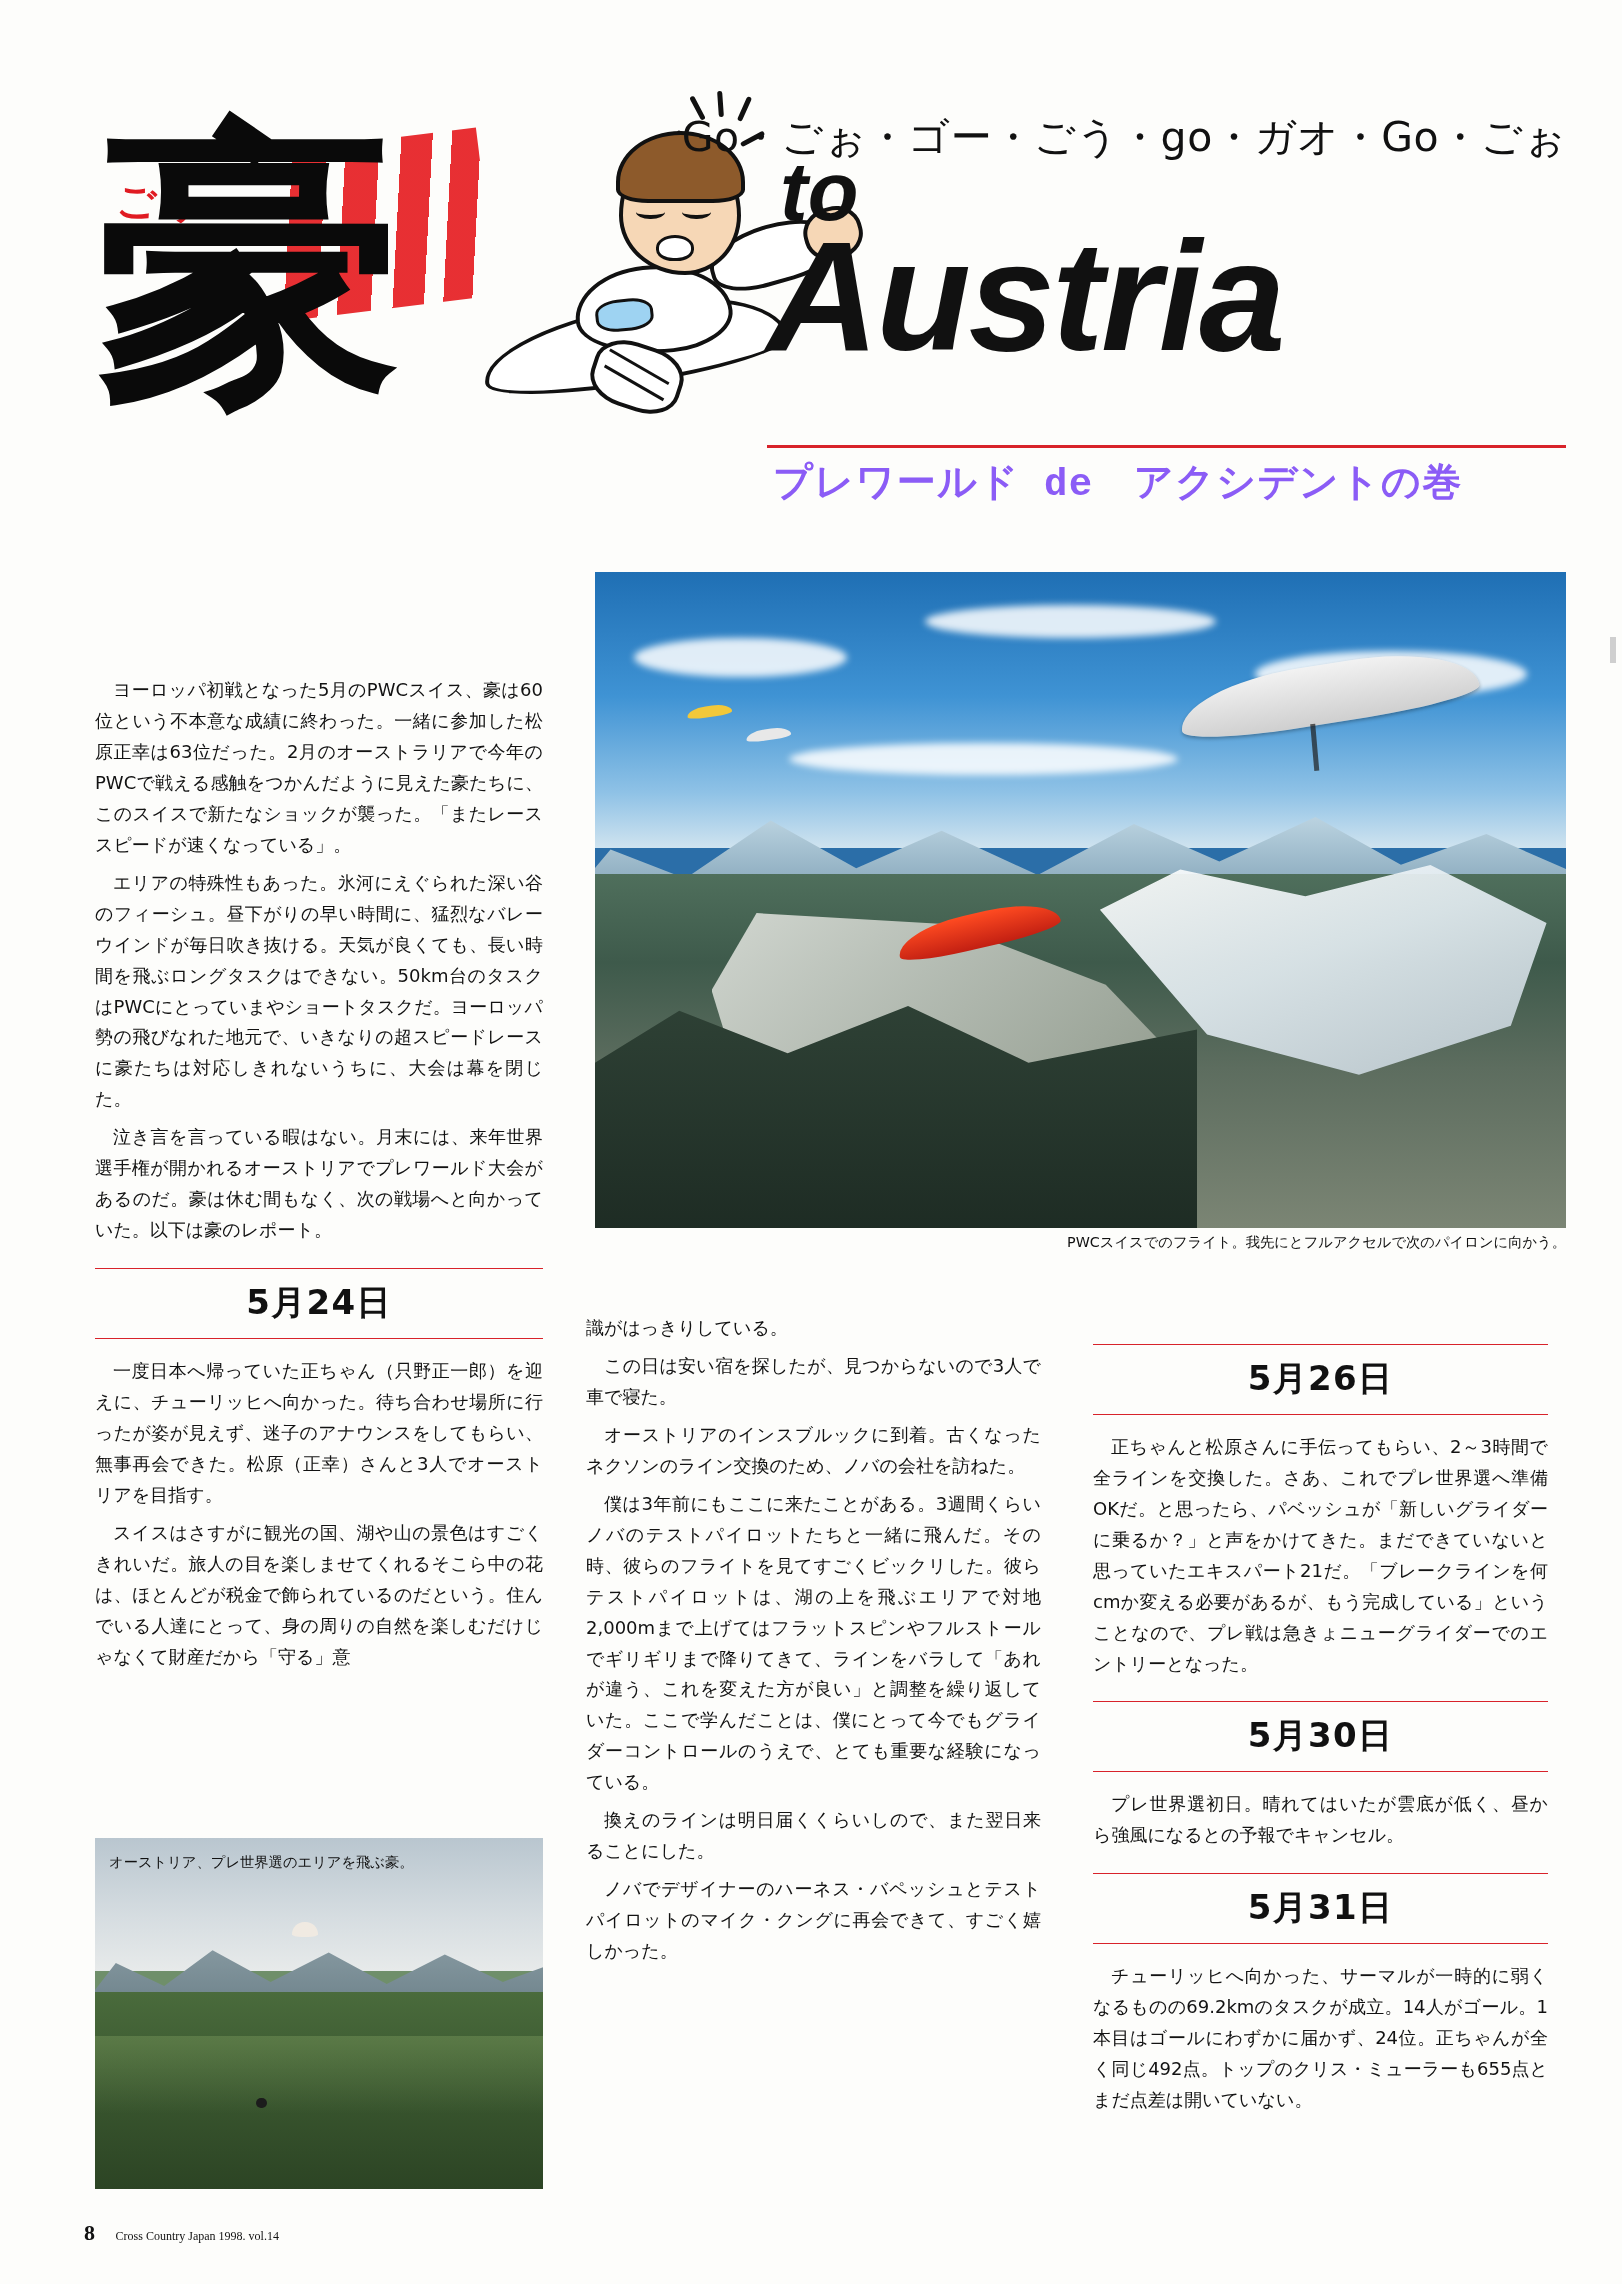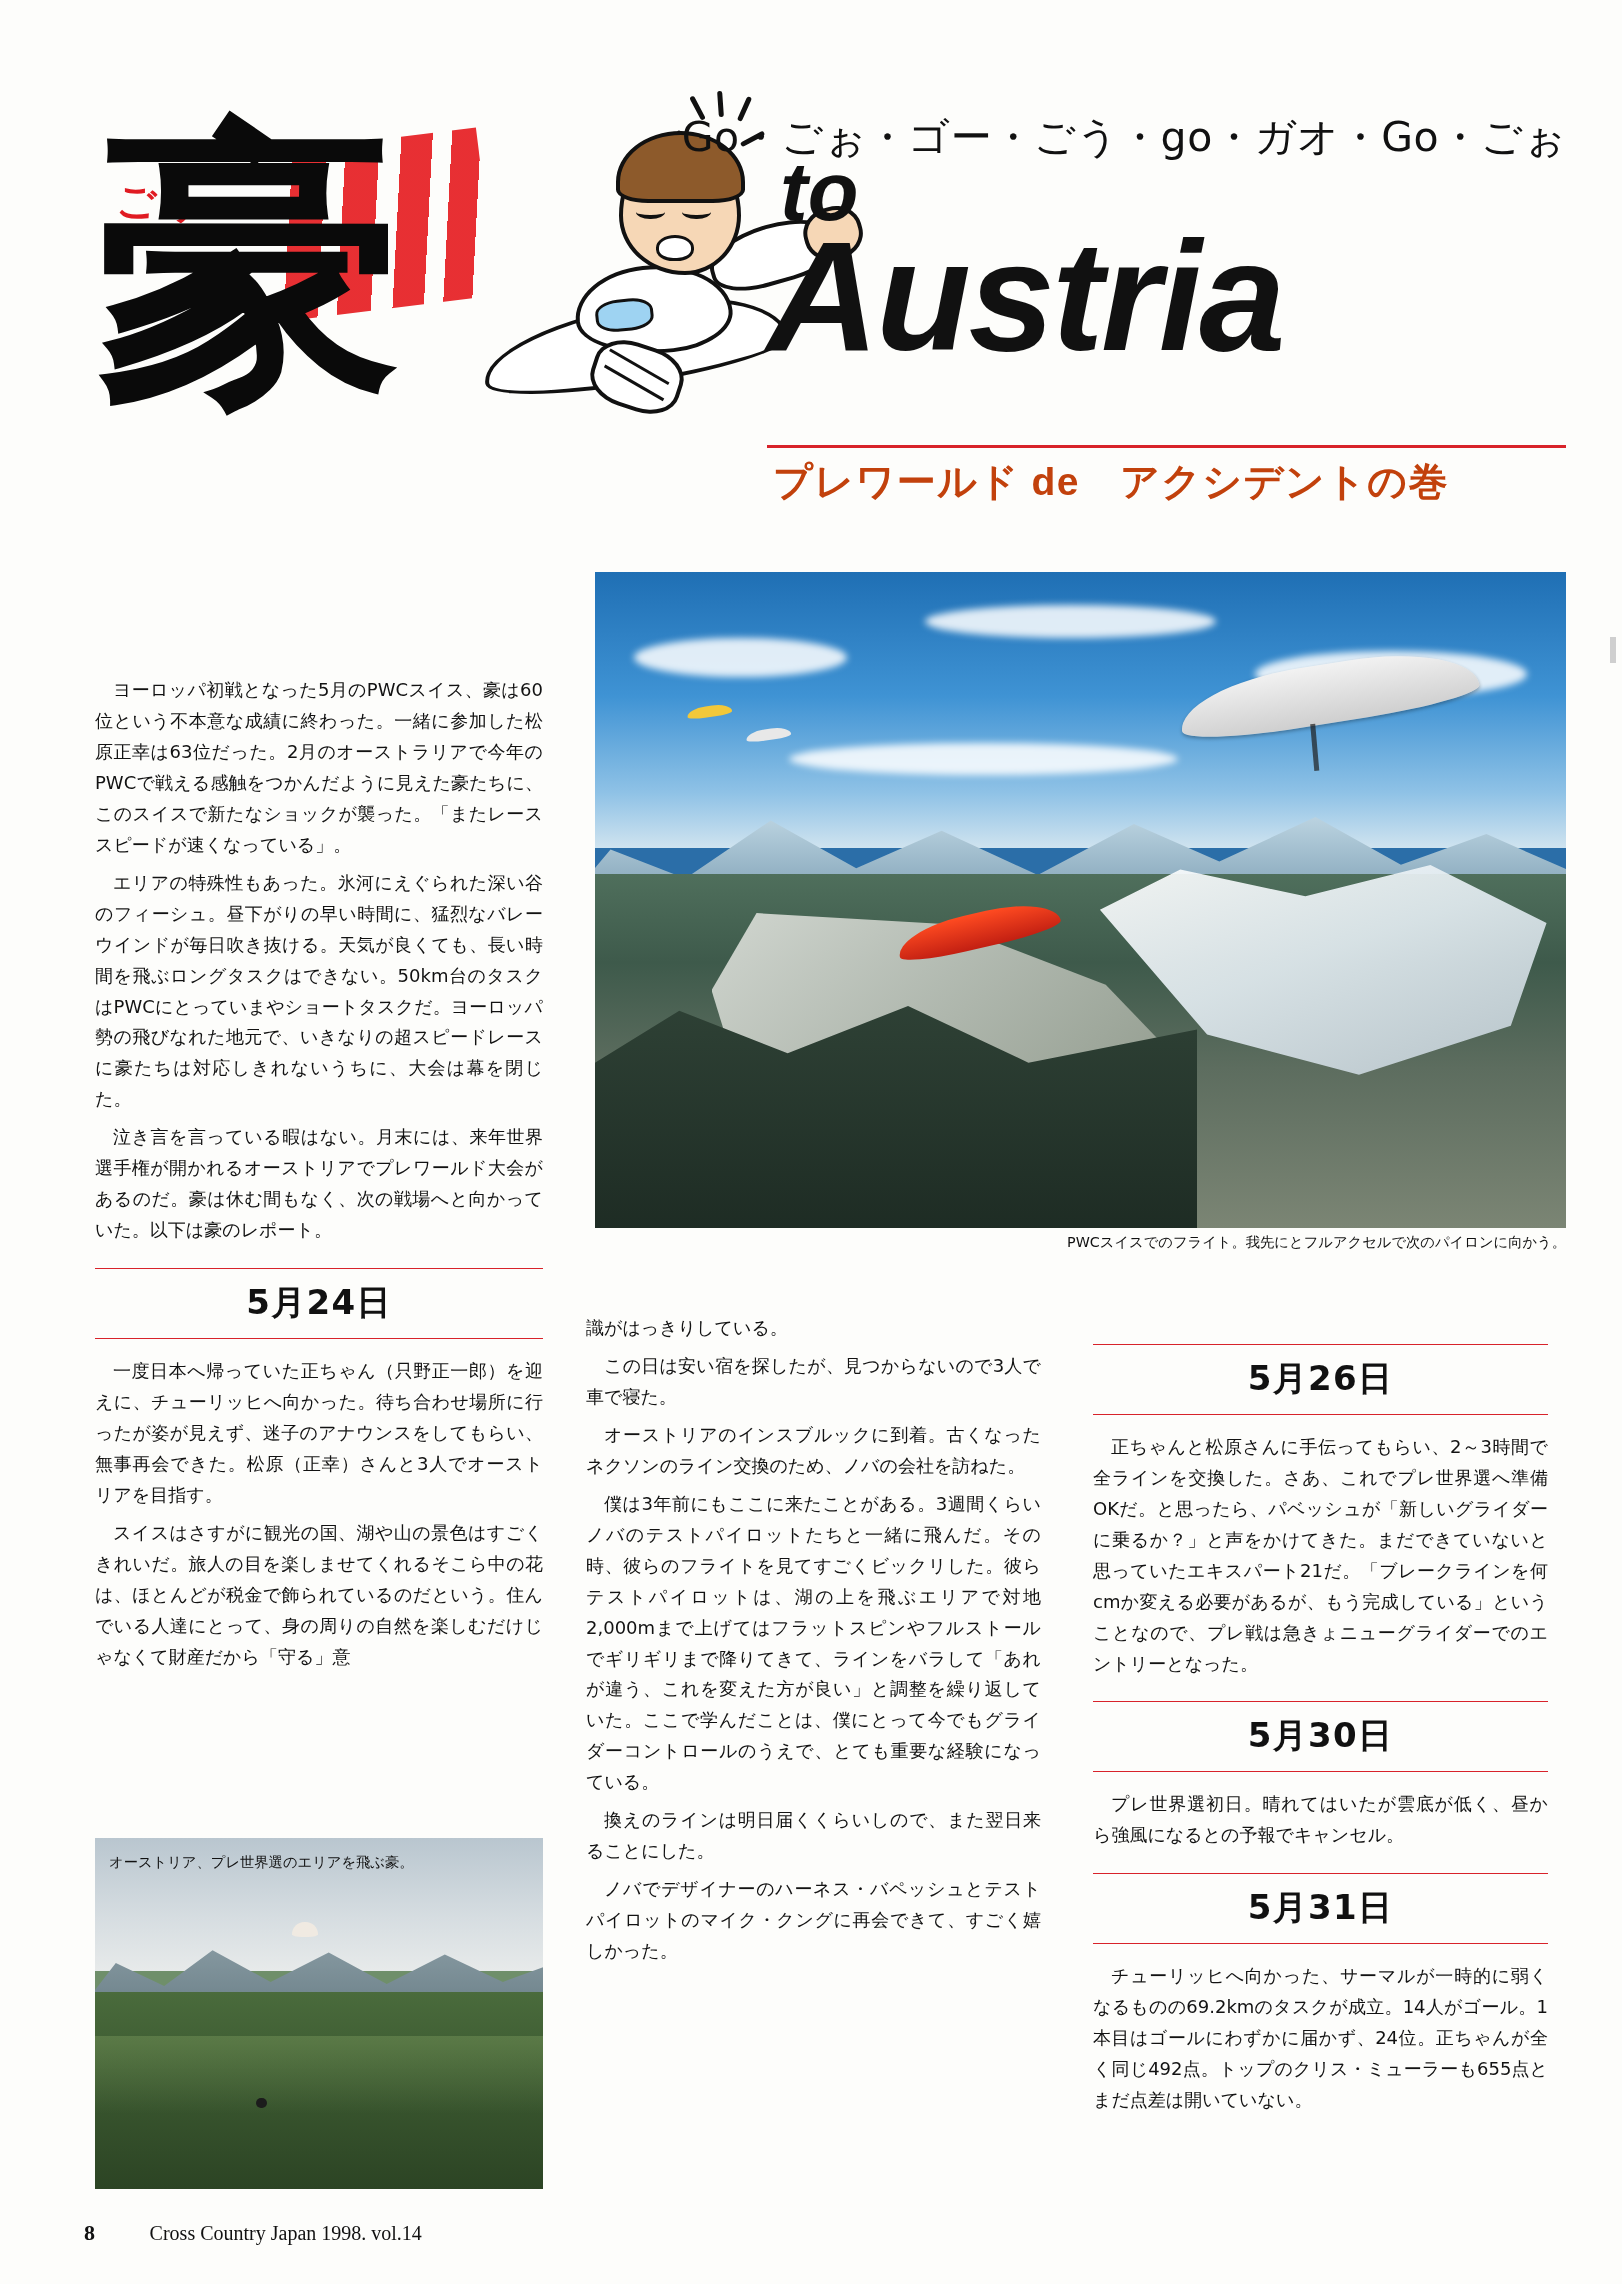--- a/index.html
+++ b/index.html
@@ -233,23 +233,23 @@
     width: 799px;
     height: 2.6px;
     background: #d8232a;
   }
   .sub-jp {
     position: absolute;
     left: 773px;
     top: 455px;
     font-size: 39px;
     font-weight: bold;
-    font-family: Liberation Sans, sans-serif;
+    font-family: Liberation Mono, monospace;
     letter-spacing: 1.3px;
-    color: #c2410c;
+    color: #8b5cf6;
   }
 
   
   .hero-photo {
     position: absolute;
     left: 595px;
     top: 572px;
     width: 971px;
     height: 656px;
     overflow: hidden;
@@ -436,23 +436,22 @@
     color: #111;
   }
   .folio {
     font-size: 22px;
     font-weight: bold;
     display: inline-block;
     margin-right: 18px;
     vertical-align: baseline;
   }
   .footer-text {
-    font-size: 20px;
+    font-size: 12px;
     display: inline-block;
-    margin-left: 34px;
   }
   .edge-mark {
     position: absolute;
     right: 6.5px;
     top: 637px;
     width: 5.2px;
     height: 26px;
     background: #cfcfcf;
   }
 </style>

